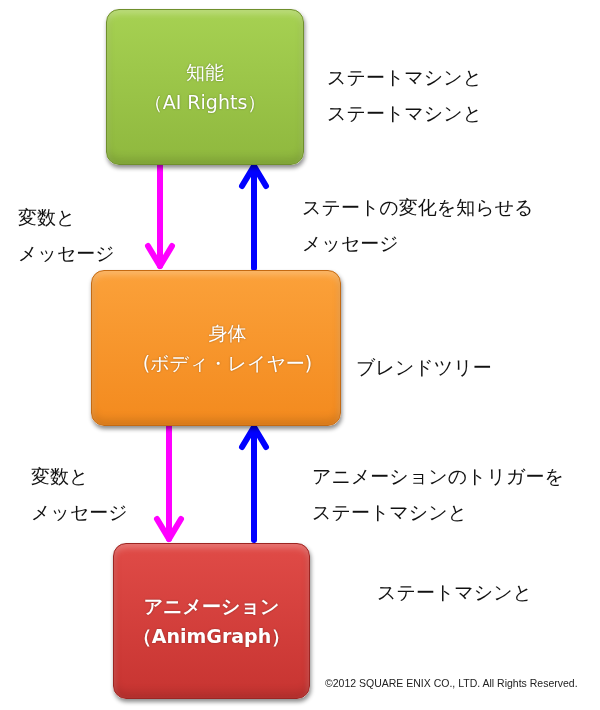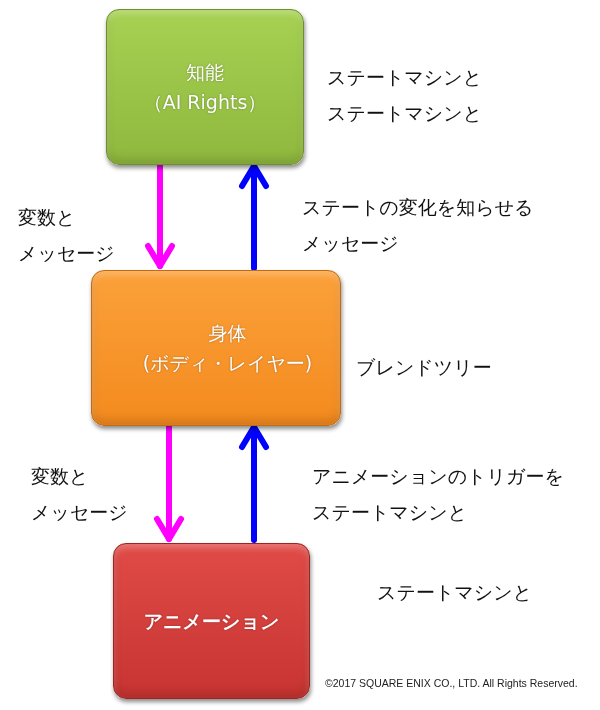--- a/index.html
+++ b/index.html
@@ -50,20 +50,21 @@
   <span>（AI Rights）</span>
 </div>
 
 <div class="box" id="box-body">
   <span>身体</span>
   <span>(ボディ・レイヤー)</span>
 </div>
 
 <div class="box" id="box-anim">
   <span>アニメーション</span>
+  <span>（AnimGraph）</span>
 </div>
 
 <div class="label" style="left:327px; top:56px;">
   <span>ステートマシンと</span>
   <span>ステートマシンと</span>
 </div>
 
 <div class="label" style="left:18px; top:196px;">
   <span>変数と</span>
   <span>メッセージ</span>
@@ -85,13 +86,13 @@
 
 <div class="label" style="left:312px; top:455px;">
   <span>アニメーションのトリガーを</span>
   <span>ステートマシンと</span>
 </div>
 
 <div class="label" style="left:377px; top:571px;">
   <span>ステートマシンと</span>
 </div>
 
-<div class="copyright">©2017 SQUARE ENIX CO., LTD. All Rights Reserved.</div>
+<div class="copyright">©2012 SQUARE ENIX CO., LTD. All Rights Reserved.</div>
 
 </body></html>

